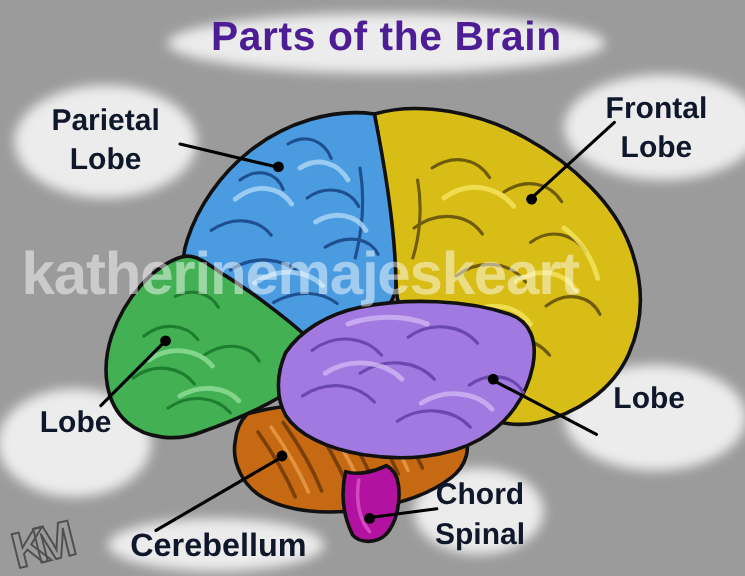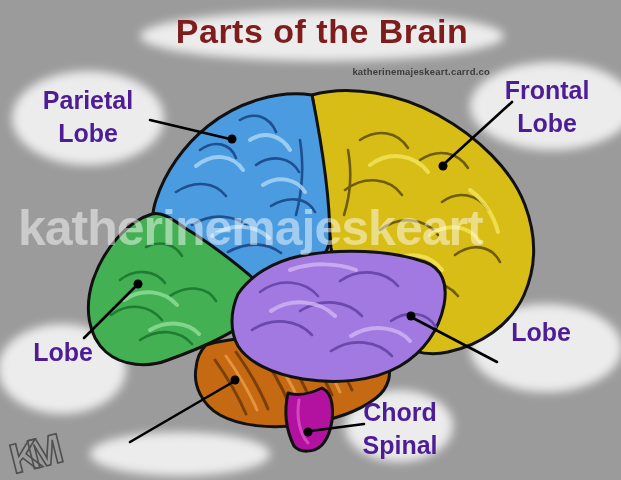--- a/index.html
+++ b/index.html
@@ -4,35 +4,35 @@
 <style>
   html,body{margin:0;padding:0;}
   .stage{
     position:relative;width:621px;height:480px;overflow:hidden;
     background:#9b9b9b;
     font-family:"Liberation Sans",sans-serif;
   }
   svg{position:absolute;left:0;top:0;z-index:1;}
   .title{
     position:absolute;left:130px;top:12px;width:384px;z-index:4;
-    font-size:34px;font-weight:bold;color:#7f1d1d;text-align:center;
+    font-size:34px;font-weight:bold;color:#4c1d95;text-align:center;
     letter-spacing:.5px;
   }
   .credit{
     position:absolute;left:320px;top:66px;width:170px;z-index:4;
     font-size:9.5px;font-weight:bold;color:#3c3c3c;text-align:right;
     letter-spacing:.2px;
   }
   .watermark{
     position:absolute;left:18px;top:199px;width:640px;z-index:3;
     font-size:50px;font-weight:bold;color:rgba(255,255,255,.48);
     white-space:nowrap;letter-spacing:-1px;
   }
   .lbl{
-    position:absolute;z-index:4;text-align:center;color:#4c1d95;
+    position:absolute;z-index:4;text-align:center;color:#0f172a;
     font-weight:bold;font-size:25px;line-height:33px;
   }
   .lbl-parietal{left:6px;top:84px;width:164px;}
   .lbl-frontal{left:474px;top:74px;width:146px;}
   .lbl-occipital{left:0px;top:336px;width:126px;}
   .lbl-temporal{left:468px;top:316px;width:146px;}
   .lbl-cerebellum{left:92px;top:438px;width:180px;font-size:27px;}
   .lbl-spinal{left:344px;top:396px;width:112px;}
 </style>
 </head>
@@ -199,21 +199,20 @@
       </g>
     </g>
 
     <g transform="translate(14,474) rotate(-14)">
       <text font-family="Liberation Sans, sans-serif" font-size="42" font-weight="bold" fill="none" stroke="#4f4f4f" stroke-width="1.6" letter-spacing="-12">KM</text>
     </g>
   </svg>
 
   <div class="title">Parts of the Brain</div>
 
-  <div class="credit">katherinemajeskeart.carrd.co</div>
 
   <div class="watermark">katherinemajeskeart</div>
 
   <div class="lbl lbl-parietal">
     <div>Parietal</div>
     <div>Lobe</div>
   </div>
 
   <div class="lbl lbl-frontal">
     <div>Frontal</div>
@@ -221,19 +220,22 @@
   </div>
 
   <div class="lbl lbl-occipital">
     <div>Lobe</div>
   </div>
 
   <div class="lbl lbl-temporal">
     <div>Lobe</div>
   </div>
 
+  <div class="lbl lbl-cerebellum">
+    <div>Cerebellum</div>
+  </div>
 
   <div class="lbl lbl-spinal">
     <div>Chord</div>
     <div>Spinal</div>
   </div>
 
 </div>
 
 </body></html>

